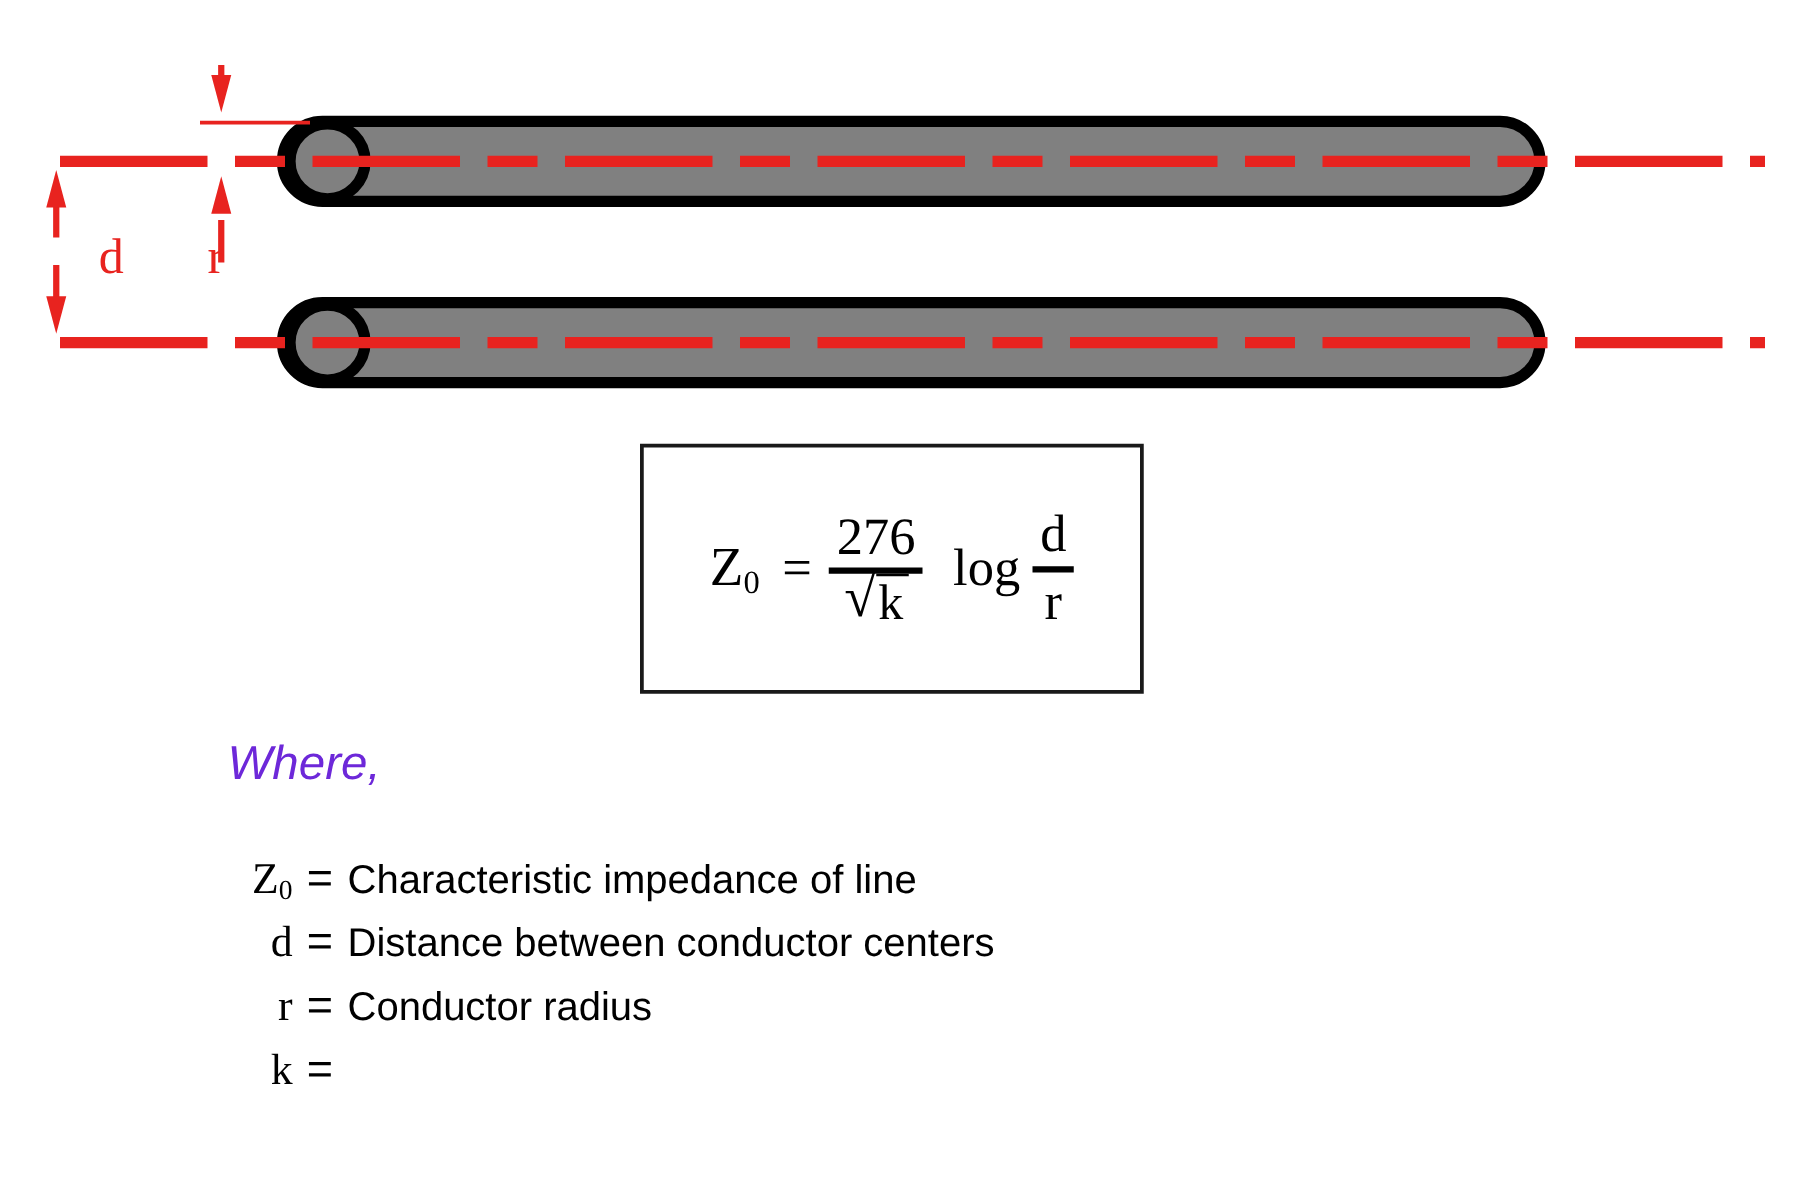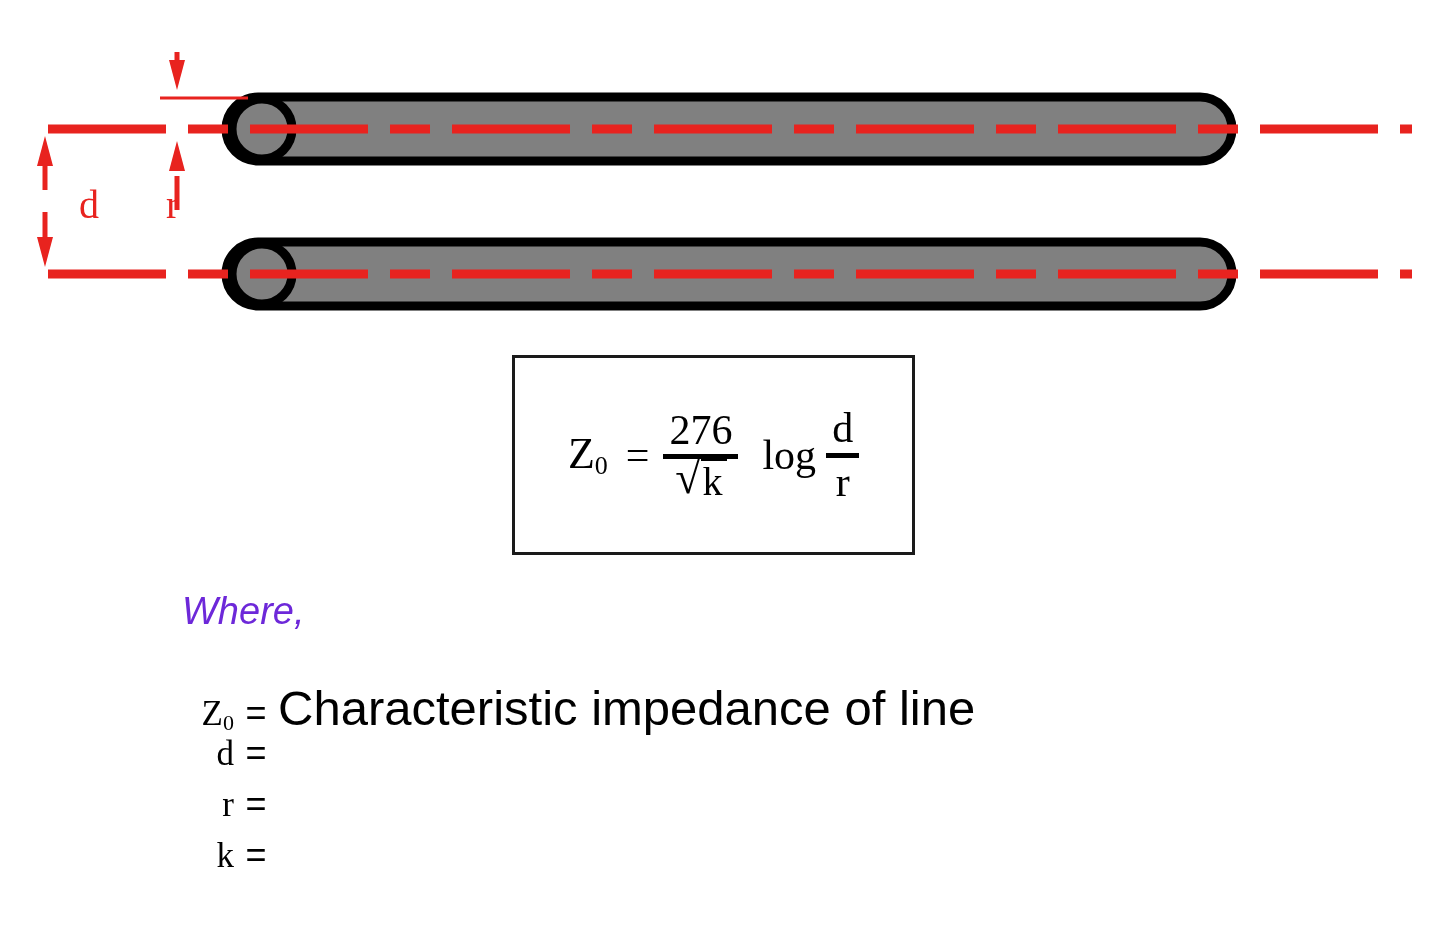--- a/index.html
+++ b/index.html
@@ -157,21 +157,21 @@
   }
   .legend-eq {
     width: 44px;
     text-align: center;
     font-family: "Liberation Sans", sans-serif;
     font-size: 36px;
     line-height: 1;
   }
   .legend-desc {
     font-family: "Liberation Sans", sans-serif;
-    font-size: 49px;
+    font-size: 32px;
     line-height: 1;
     white-space: nowrap;
   }
 </style>
 </head>
 <body>
 
 <div id="diagram">
   <svg width="1455" height="330" viewBox="0 0 1455 330" xmlns="http://www.w3.org/2000/svg">
 
@@ -254,25 +254,27 @@
 
   <div class="legend-row">
     <span class="legend-sym"><span>Z</span><sub>0</sub></span>
     <span class="legend-eq">=</span>
     <span class="legend-desc">Characteristic impedance of line</span>
   </div>
 
   <div class="legend-row">
     <span class="legend-sym"><span>d</span><sub></sub></span>
     <span class="legend-eq">=</span>
+    <span class="legend-desc">Distance between conductor centers</span>
   </div>
 
   <div class="legend-row">
     <span class="legend-sym"><span>r</span><sub></sub></span>
     <span class="legend-eq">=</span>
+    <span class="legend-desc">Conductor radius</span>
   </div>
 
   <div class="legend-row">
     <span class="legend-sym"><span>k</span><sub></sub></span>
     <span class="legend-eq">=</span>
   </div>
 
 </div>
 
 </body></html>

